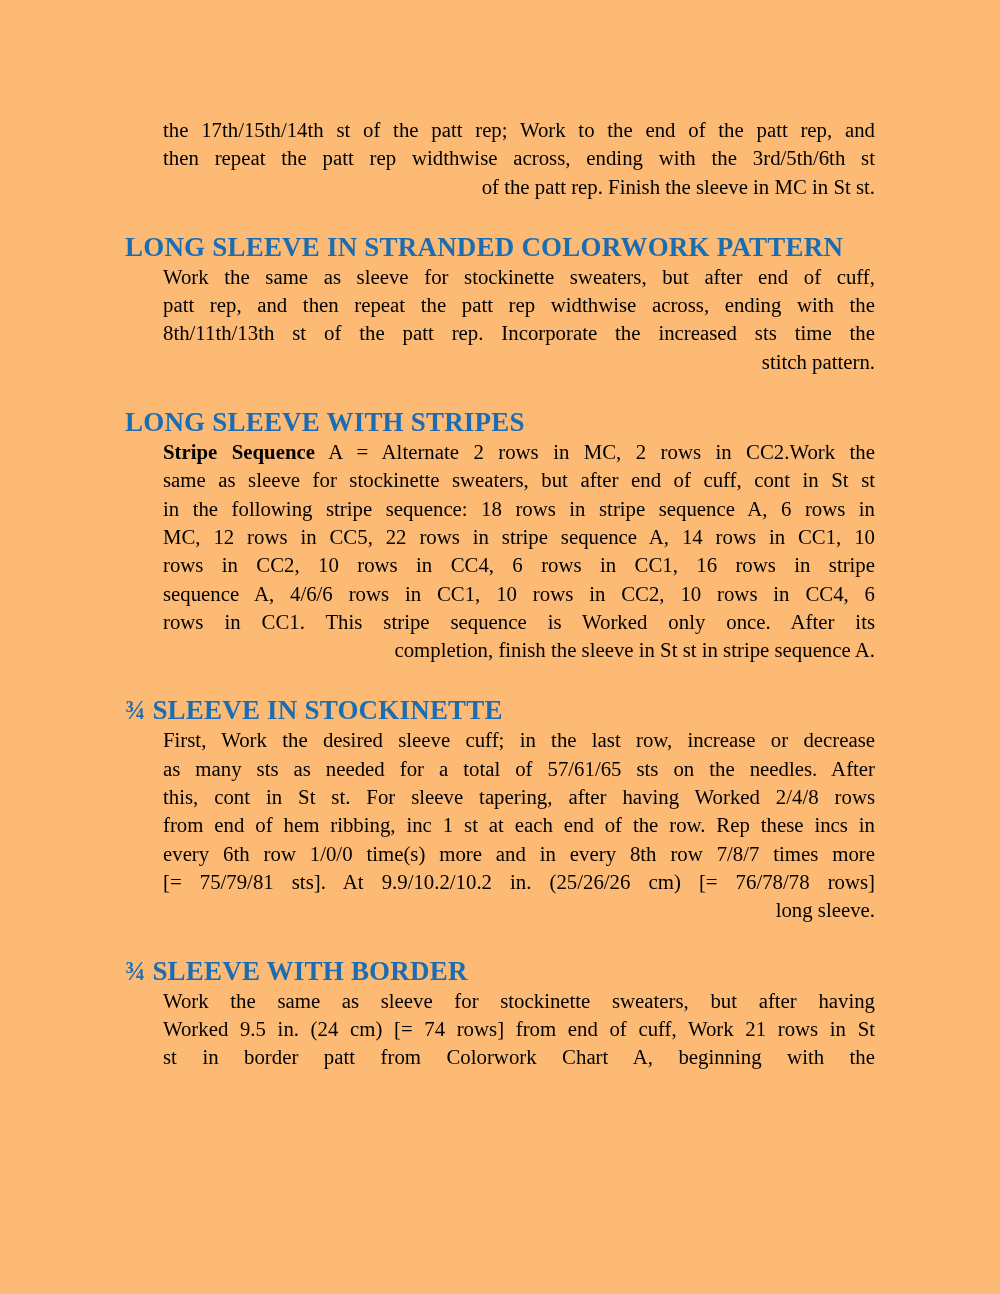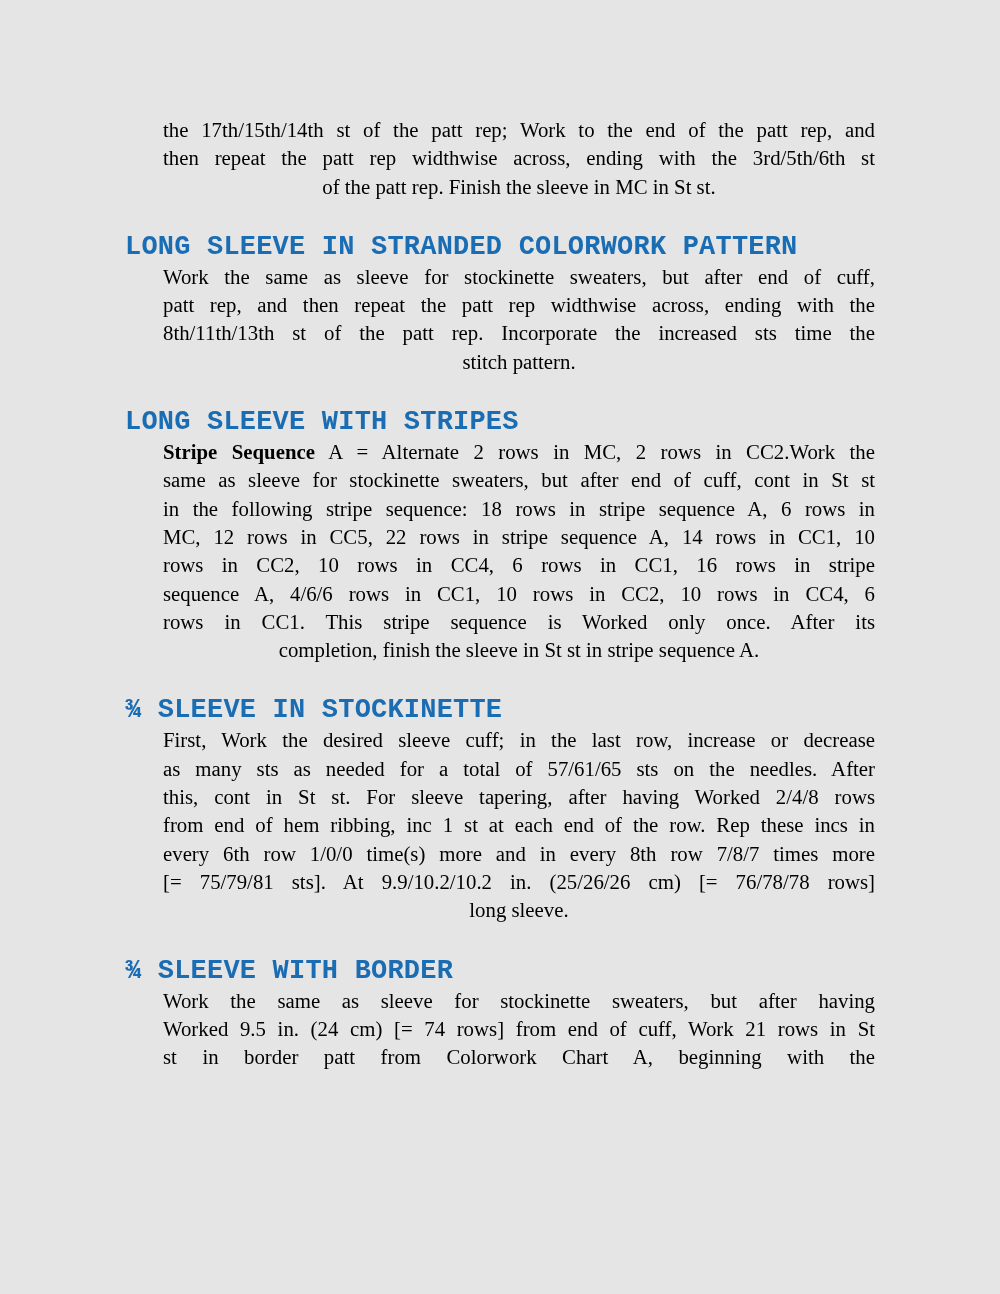--- a/index.html
+++ b/index.html
@@ -1,42 +1,42 @@
 <!DOCTYPE html>
 <html><head>
 <meta charset="utf-8">
 <style>
   html, body { margin: 0; padding: 0; background: #ffffff; }
   .page {
     position: relative;
     width: 1000px;
     height: 1294px;
-    background: #e5e5e5;
+    background: #fdba74;
     font-family: "Liberation Serif", serif;
     color: #000000;
     overflow: hidden;
   }
   .content {
     position: absolute;
     left: 125px;
     top: 116px;
     width: 750px;
   }
   .para { margin: 0 0 0 38px; }
   .line {
     font-size: 20.8px;
     line-height: 28.3px;
-    text-align: center;
+    text-align: right;
   }
   .jl {
     text-align: justify;
     text-align-last: justify;
   }
   h2.heading {
-    font-family: Liberation Mono, monospace;
+    font-family: Liberation Serif, serif;
     font-weight: 700;
     color: #1B6DB3;
     font-size: 27px;
     line-height: 30px;
     margin: 31px 0 1px 0;
     white-space: nowrap;
     letter-spacing: 0.2px;
   }
   .line b { font-weight: 700; }
 </style>

